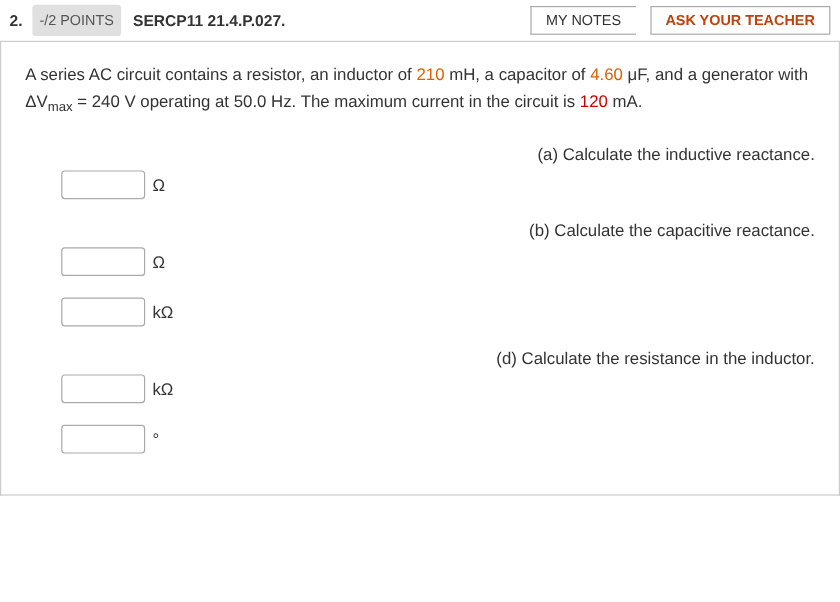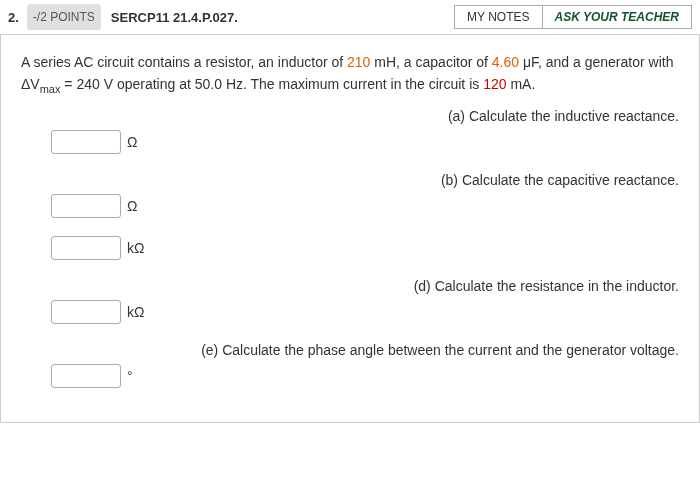--- a/index.html
+++ b/index.html
@@ -38,56 +38,55 @@
 
     .problem-id {
       font-size: 13px;
       font-weight: bold;
       color: #333;
       flex: 1;
     }
 
     .top-right {
       display: flex;
-      gap: 0;
+      gap: 12px;
     }
 
     .btn-my-notes {
       border: 1px solid #aaa;
       background: #fff;
       color: #333;
       font-size: 12px;
       padding: 4px 12px;
       cursor: pointer;
       border-right: none;
     }
 
     .btn-ask-teacher {
       border: 1px solid #aaa;
       background: #fff;
-      color: #14532d;
+      color: #c2410c;
       font-size: 12px;
       padding: 4px 12px;
       cursor: pointer;
       font-weight: bold;
-      font-style: italic;
     }
 
     .content-area {
       padding: 16px 20px 16px 20px;
       border: 1px solid #ccc;
       border-top: none;
       margin: 0;
       background: #fff;
     }
 
     .problem-text {
       font-size: 14px;
       line-height: 1.6;
-      margin-bottom: 9px;
+      margin-bottom: 20px;
       color: #333;
     }
 
     .highlight-orange {
       color: #e06000;
       font-weight: normal;
     }
 
     .highlight-red {
       color: #cc0000;
@@ -182,22 +181,19 @@
     <div class="part-label">
       <span>(d) Calculate the resistance in the inductor.</span>
     </div>
     <div class="input-row">
       <input class="answer-input" type="text" style="">
       <span class="unit-label">kΩ</span>
     </div>
   </div>
 
   <div class="part">
-    <div class="part-label">
-      <span>(e) Calculate the phase angle between the current and the generator voltage.</span>
-    </div>
     <div class="input-row">
       <input class="answer-input" type="text" style="">
       <span class="unit-label">°</span>
     </div>
   </div>
 
 </div>
 
 </body></html>

